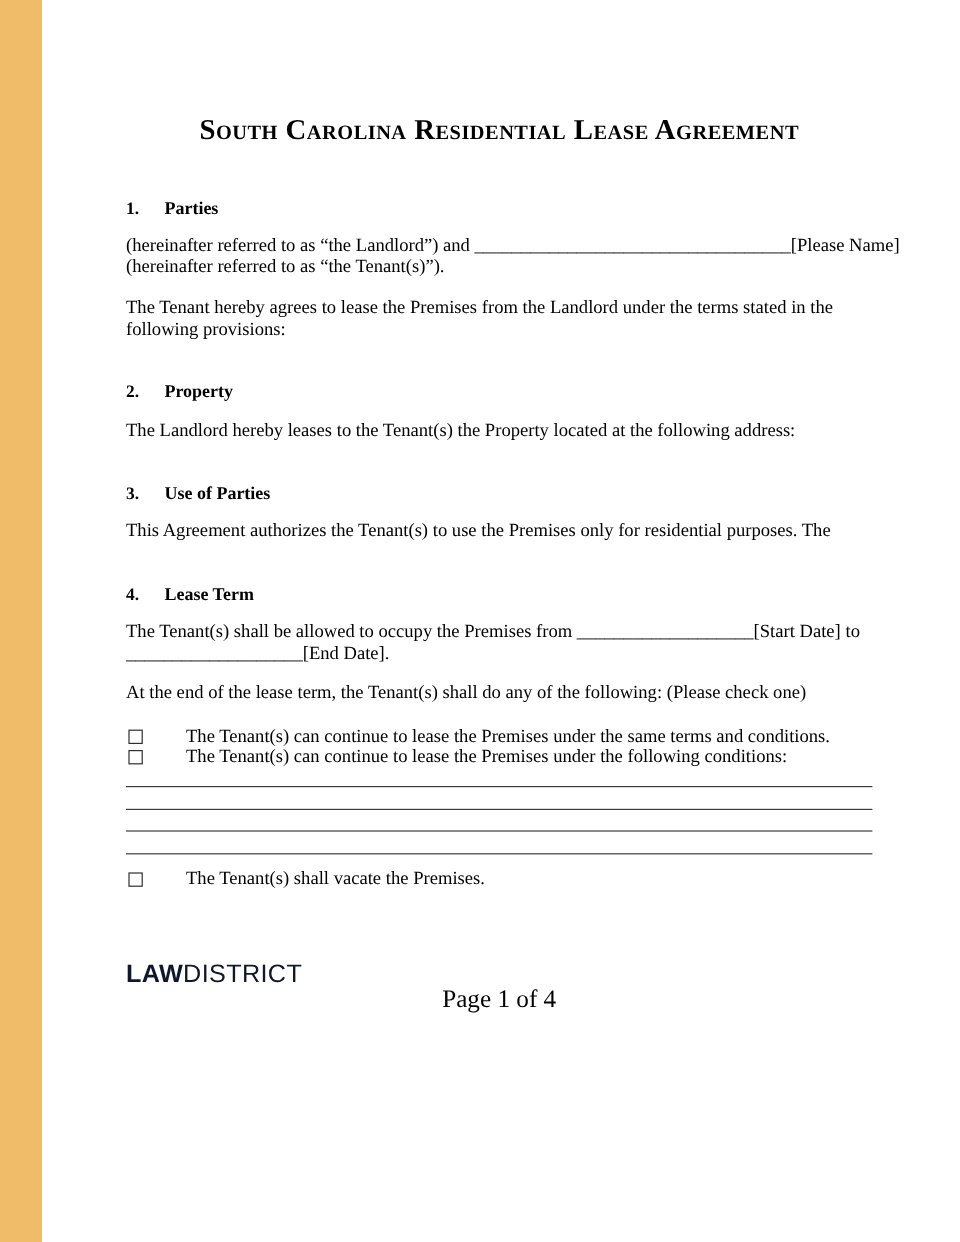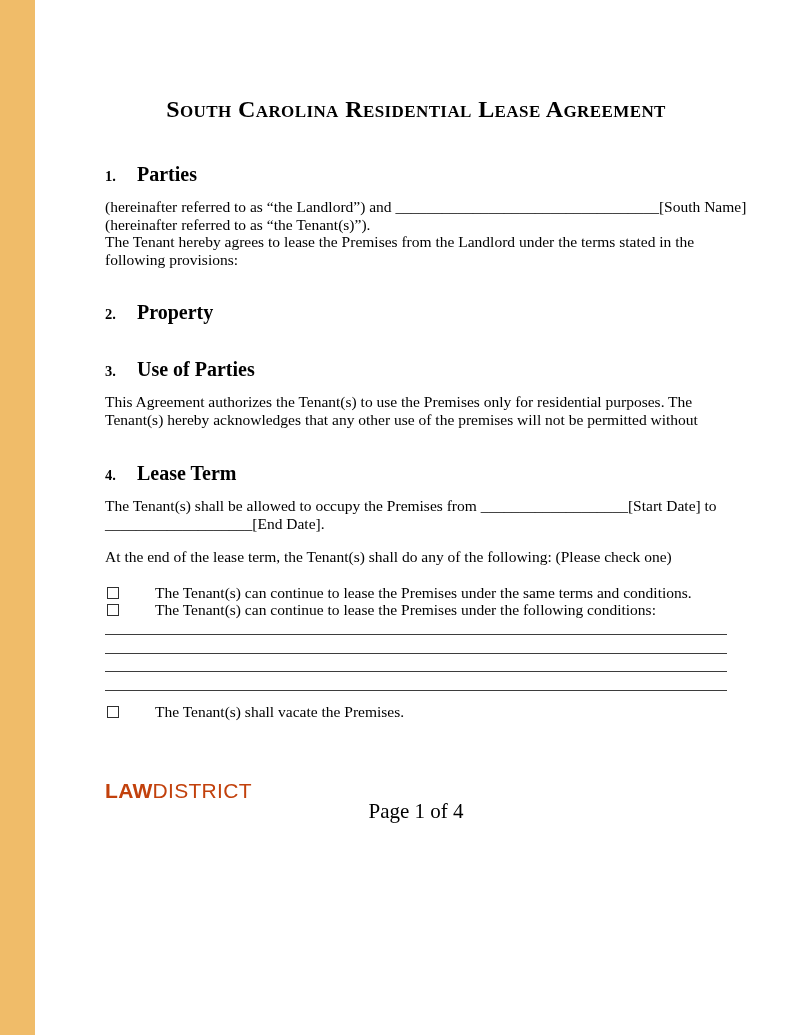--- a/index.html
+++ b/index.html
@@ -23,25 +23,25 @@
   .title {
     margin:97px 0 0 0;
     font-size:24px; line-height:24px;
     font-weight:700;
     font-variant:small-caps;
     letter-spacing:0.4px;
     text-align:center;
   }
   .sec-head { display:flex; align-items:baseline; line-height:22px; }
   .sec-head .num { font-weight:700; font-size:14.5px; width:32px; flex:none; }
-  .sec-head .txt { font-weight:700; font-size:20px; }
+  .sec-head .txt { font-weight:700; font-size:15px; }
   .pline { white-space:nowrap; }
   #sec1-head { margin-top:42px; }
   #p1 { margin-top:11px; }
-  #p2 { }
+  #p2 { margin-top:17px; }
   #sec2-head { margin-top:33px; }
   #p3 { margin-top:12px; }
   #prop-address { margin-top:18px; }
   #sec3-head { margin-top:33px; }
   #p4 { margin-top:11px; }
   #sec4-head { margin-top:34px; }
   #p5 { margin-top:11px; }
   #p6 { margin-top:16px; }
   #options { margin-top:18px; }
   .check-row { display:flex; line-height:17.5px; }
@@ -53,60 +53,62 @@
   }
   .clabel { margin-left:36px; white-space:nowrap; }
   #ruled { margin-top:-2px; }
   .ruled-line { height:17.5px; border-bottom:1px solid #3d3d3d; }
   #vacate { margin-top:12px;text-align:center; }
   .footer-logo {
     margin-top:61px;
     font-family:"Liberation Sans", sans-serif;
     font-size:21px; line-height:20px;
     letter-spacing:0.3px;
-    color:#c2410c;
+    color:#0f172a;
   }
   .footer-logo .law { font-weight:700; }
   .footer-logo .district { font-weight:400; }
   .page-num { margin-top:2px; text-align:center; font-size:21px; }
 </style>
 </head>
 <body>
 
 <div class="stripe" style="background: rgb(240, 188, 105);"></div>
 
 <div class="doc">
 
   <h1 class="title">South Carolina Residential Lease Agreement</h1>
 
   <div class="sec-head" id="sec1-head">
     <span class="num">1.</span>
     <span class="txt">Parties</span>
   </div>
   <div id="p1">
-    <div class="pline">(hereinafter referred to as “the Landlord”) and __________________________________[South Name]</div>
+    <div class="pline">(hereinafter referred to as “the Landlord”) and __________________________________[Please Name]</div>
     <div class="pline">(hereinafter referred to as “the Tenant(s)”).</div>
   </div>
   <div id="p2">
     <div class="pline">The Tenant hereby agrees to lease the Premises from the Landlord under the terms stated in the</div>
     <div class="pline">following provisions:</div>
   </div>
 
   <div class="sec-head" id="sec2-head">
     <span class="num">2.</span>
     <span class="txt">Property</span>
   </div>
+  <div id="p3">
+    <div class="pline">The Landlord hereby leases to the Tenant(s) the Property located at the following address:</div>
+  </div>
 
   <div class="sec-head" id="sec3-head">
     <span class="num">3.</span>
     <span class="txt">Use of Parties</span>
   </div>
   <div id="p4">
     <div class="pline">This Agreement authorizes the Tenant(s) to use the Premises only for residential purposes. The</div>
-    <div class="pline">Tenant(s) hereby acknowledges that any other use of the premises will not be permitted without</div>
   </div>
 
   <div class="sec-head" id="sec4-head">
     <span class="num">4.</span>
     <span class="txt">Lease Term</span>
   </div>
   <div id="p5">
     <div class="pline">The Tenant(s) shall be allowed to occupy the Premises from ___________________[Start Date] to</div>
     <div class="pline">___________________[End Date].</div>
   </div>

